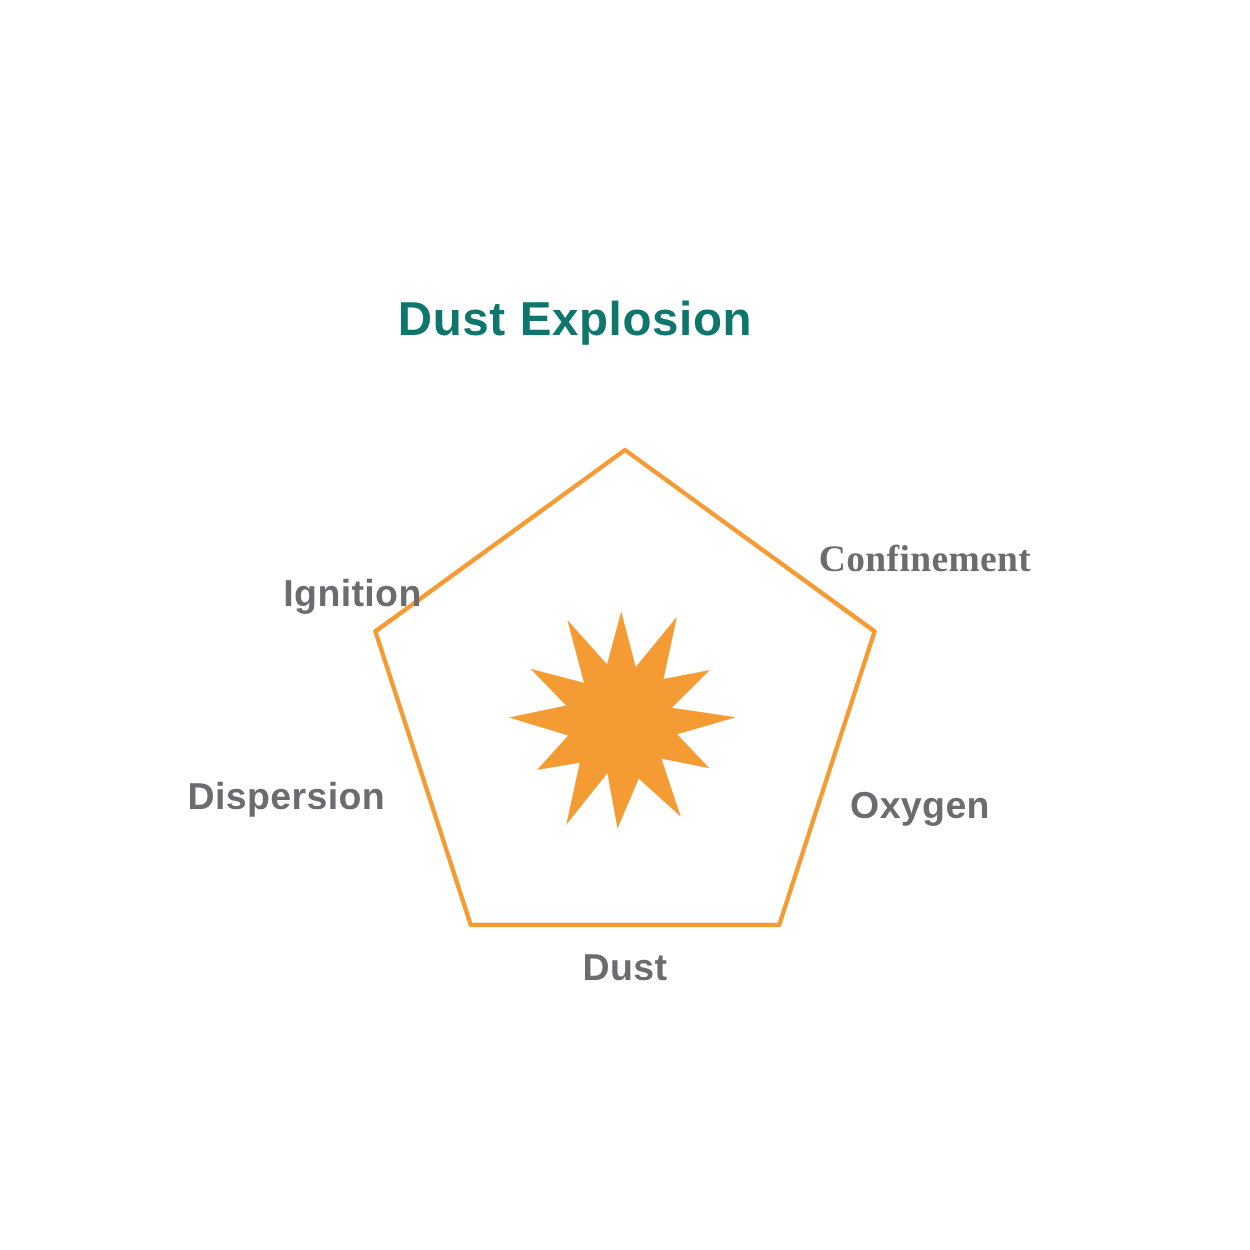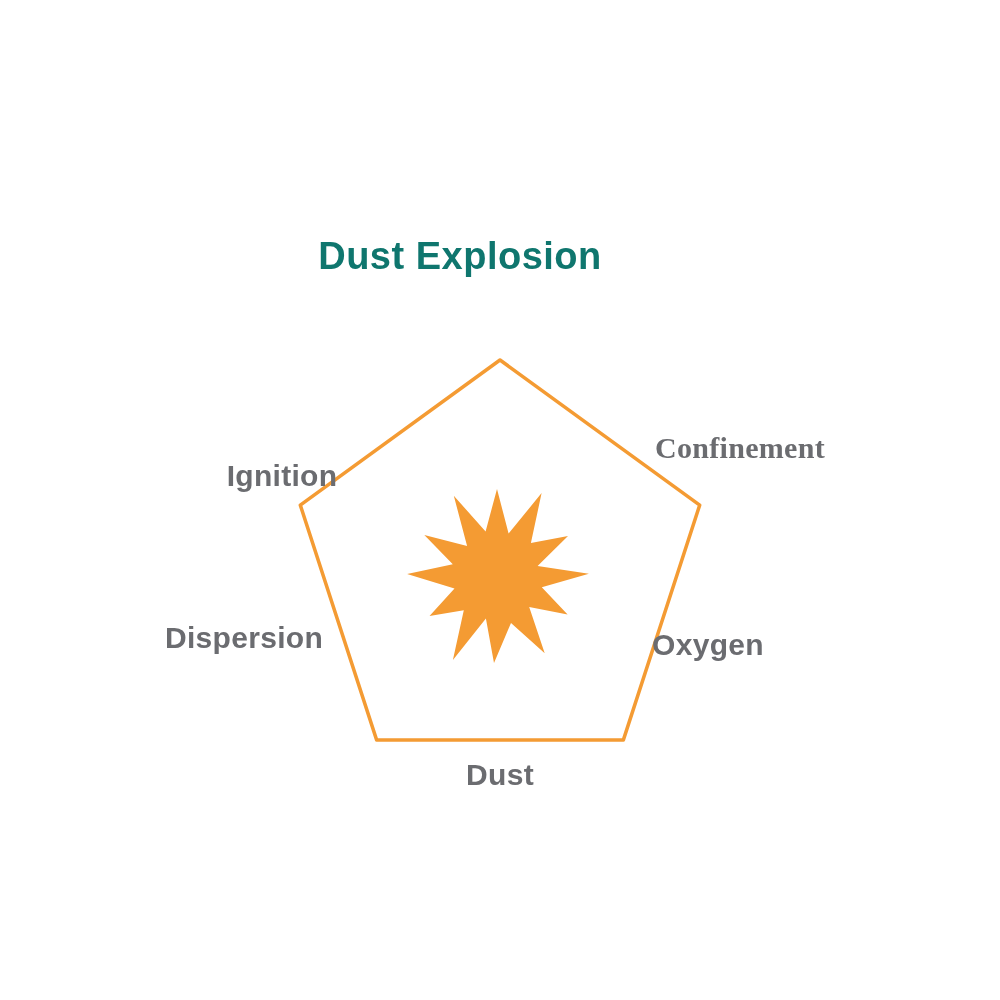--- a/index.html
+++ b/index.html
@@ -38,22 +38,22 @@
     position: absolute;
     transform: translate(-50%, -50%);
     color: #6b6c70;
     font-size: 30px;
     font-weight: 700;
     white-space: nowrap;
     letter-spacing: 0.3px;
   }
   .label-ignition    { left: 282px; top: 476px; }
   .label-confinement { left: 740px; top: 448px; font-family: Liberation Serif, serif; }
-  .label-oxygen      { left: 708px; top: 645px; }
-  .label-dispersion  { left: 244px; top: 638px; }
+  .label-oxygen      { left: 736px; top: 645px; }
+  .label-dispersion  { left: 229px; top: 638px; }
   .label-fuel        { left: 500px; top: 775px; }
 
   .pentagon-stroke {
     fill: none;
     stroke: #f49b33;
     stroke-width: 3.5;
     stroke-linejoin: round;
   }
   .star-fill {
     fill: #f49b33;

